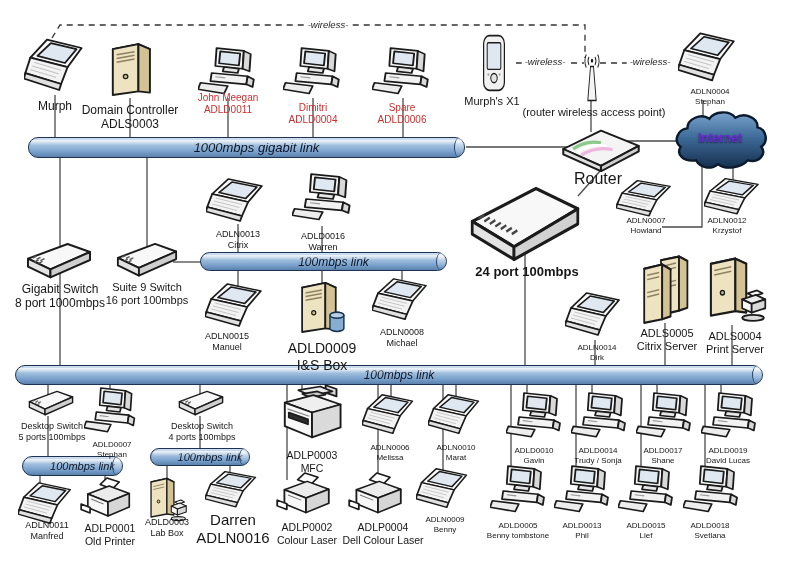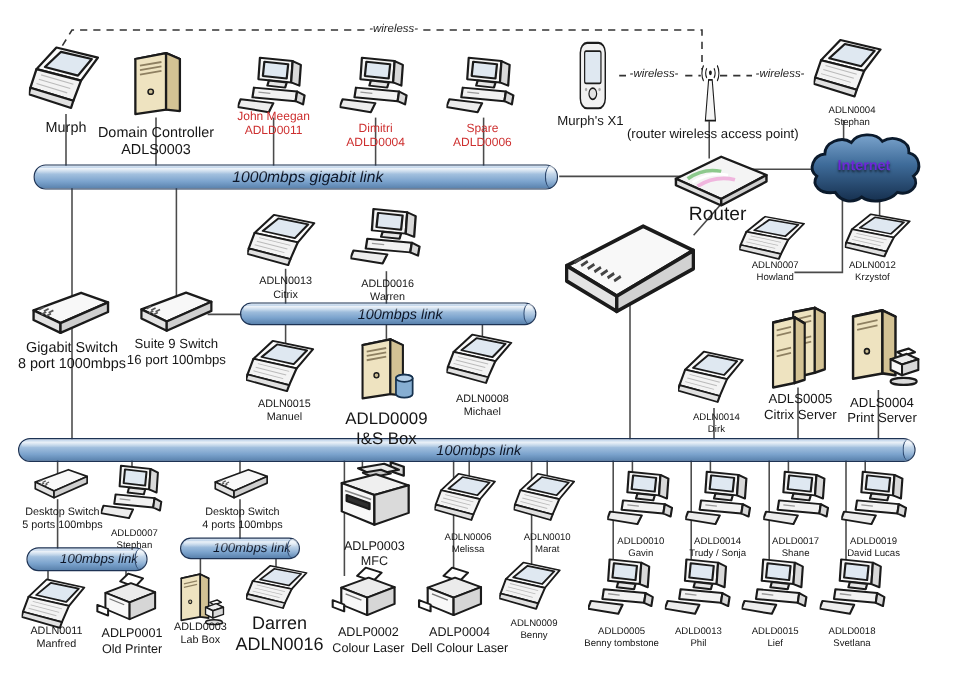--- a/index.html
+++ b/index.html
@@ -391,35 +391,36 @@
               <line x1="18" y1="30" x2="23" y2="27"></line>
               <line x1="23" y1="32" x2="28" y2="29"></line>
               <line x1="28" y1="34" x2="33" y2="31"></line>
               <line x1="33" y1="36" x2="38" y2="33"></line>
               <line x1="38" y1="38" x2="43" y2="35"></line>
             </g>
           </g>
         </svg>
       </div>
       <div class="nlabel bold" style="left: 457px; top: 264px; width: 140px; font-size: 13px;">
+        <span class="ln">24 port 100mbps</span>
       </div>
       <div class="icon" style="left: 205px; top: 281px; width: 62px; height: 50px;">
         <svg viewBox="0 0 100 100" preserveAspectRatio="none">
           <g stroke="#1b1b1b" stroke-width="3" stroke-linejoin="round">
             <polygon points="36,6 90,20 68,52 10,36" fill="#fbfbfb"></polygon>
             <polygon points="42,12 82,22 64,45 21,33" fill="#dfe8f1"></polygon>
             <polygon points="10,36 68,52 58,80 2,62" fill="#f3f3f3"></polygon>
             <polygon points="2,62 58,80 55,90 0,71" fill="#e1e1e1"></polygon>
             <line x1="16" y1="44" x2="58" y2="57" stroke="#bbb" stroke-width="1.5"></line>
             <line x1="13" y1="50" x2="54" y2="63" stroke="#bbb" stroke-width="1.5"></line>
             <line x1="10" y1="56" x2="50" y2="69" stroke="#bbb" stroke-width="1.5"></line>
           </g>
         </svg>
       </div>
-      <div class="nlabel" style="left: 197px; top: 331px; width: 80px; font-size: 9px;">
+      <div class="nlabel" style="left: 187px; top: 331px; width: 80px; font-size: 9px;">
         <span class="ln">ADLN0015</span>
         <span class="ln">Manuel</span>
       </div>
       <div class="icon" style="left: 294px; top: 278px; width: 58px; height: 60px;">
         <svg viewBox="0 0 100 100" preserveAspectRatio="none">
           <g stroke="#1b1b1b" stroke-width="3" stroke-linejoin="round">
             <polygon points="14,16 54,8 72,16 32,24" fill="#f7f0d9"></polygon>
             <polygon points="14,16 54,8 54,84 14,90" fill="#eee3c0"></polygon>
             <polygon points="54,8 72,16 72,86 54,84" fill="#d3c294"></polygon>
             <g stroke="#8e8061" stroke-width="2.5">

